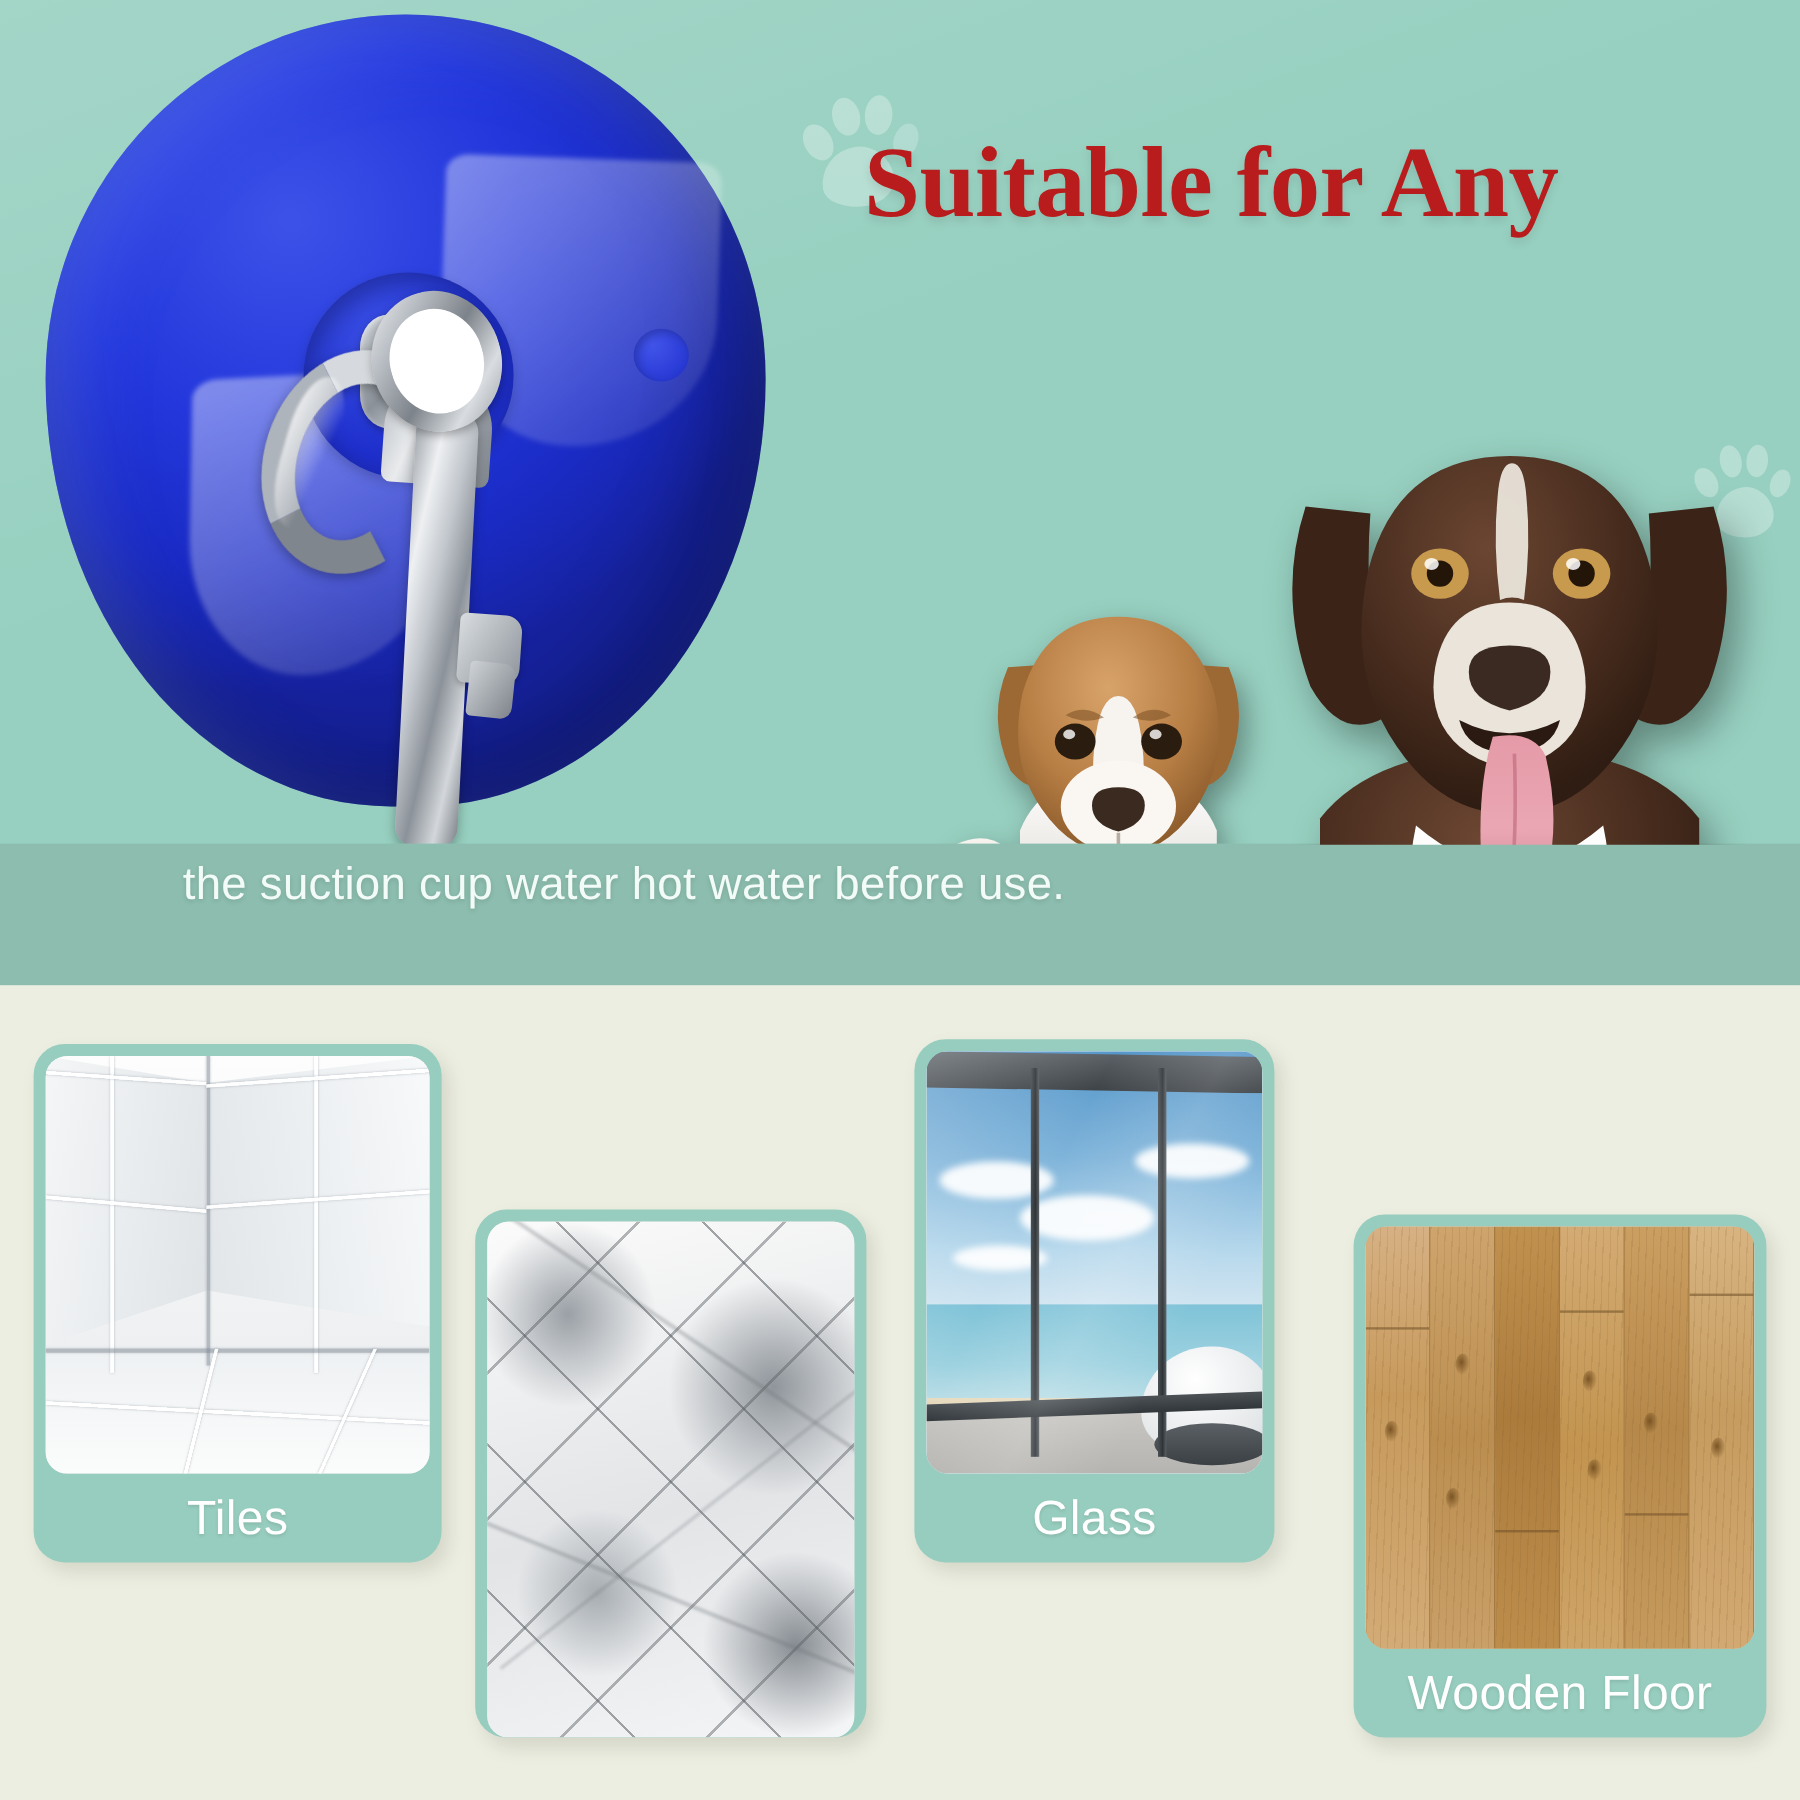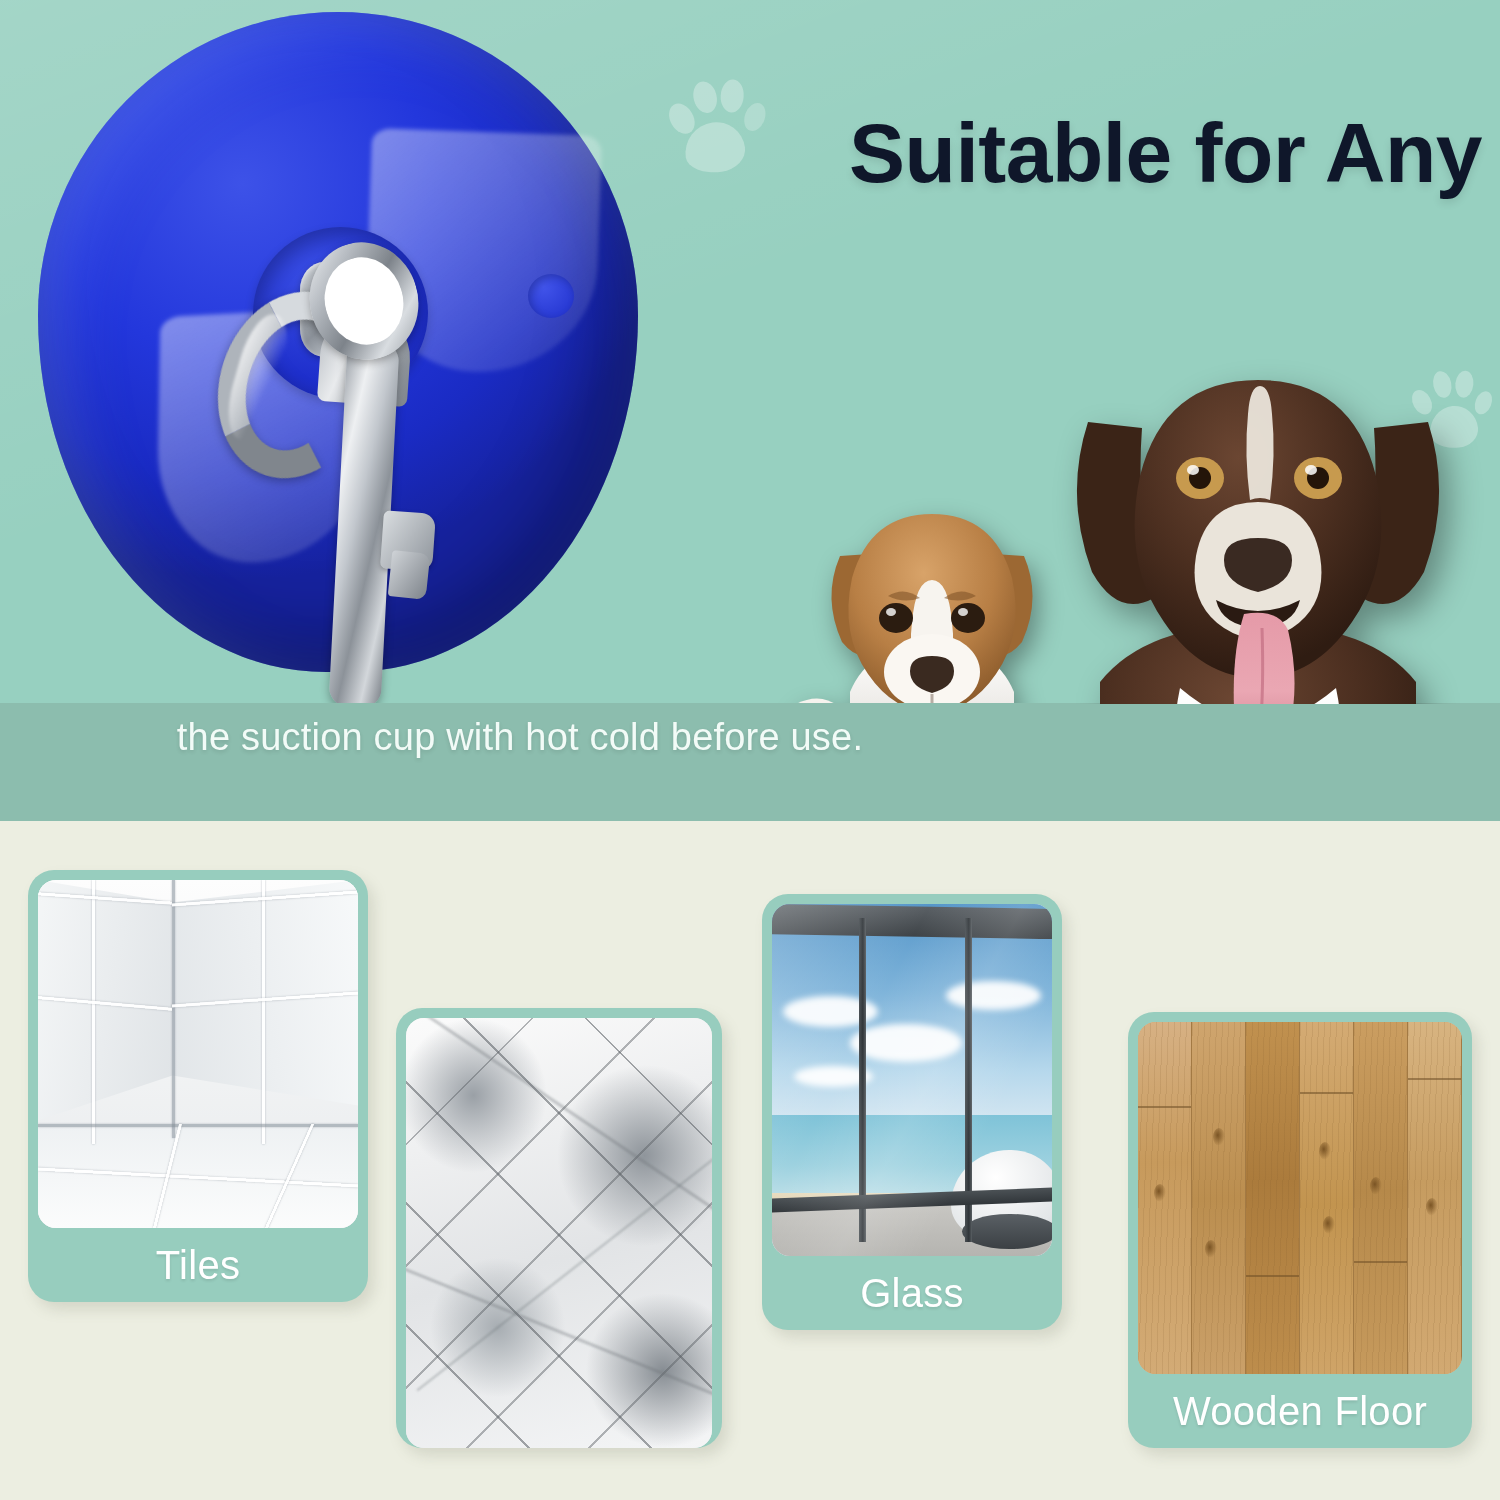--- a/index.html
+++ b/index.html
@@ -126,23 +126,24 @@
   .clip-gate2 {
     position:absolute; left:352px; top:540px; width:38px; height:46px;
     background:linear-gradient(120deg,#cfd3d7,#7e848b);
     border-radius:4px 10px 10px 4px;
     transform:rotate(6deg);
   }
 
   
   .headline {
     position:absolute; left:720px; top:96px; width:762px;
-    color:#0f172a; font-size:84px; line-height:1.36; font-weight:bold;
-    letter-spacing:-.5px; text-align:right;
+    color:#b91c1c; font-size:84px; line-height:1.36; font-weight:bold;
+    letter-spacing:-.5px; text-align:left;
     text-shadow:0 4px 8px rgba(0,0,0,.10);
+    font-family:Liberation Serif, serif;
   }
   .headline .l2 { display:block; }
 
   
   .dog { position:absolute; }
 
   
   .dog-small { left:792px; top:460px; width:280px; height:300px; z-index:6;
     filter:drop-shadow(6px 10px 12px rgba(0,0,0,.35)); }
   
@@ -177,21 +178,21 @@
   .card .thumb { width:100%; flex:1 1 auto; border-radius:18px; overflow:hidden; position:relative; background:#e9e9e9; }
   .card .cap {
     height:74px; flex:0 0 74px;
     display:flex; align-items:center; justify-content:center;
     color:#fff; font-size:40px; letter-spacing:.3px;
     text-shadow:0 2px 3px rgba(0,0,0,.10);
   }
 
   .card.c-tiles  { left:28px;   top:870px;  width:340px; height:432px; }
   .card.c-marble { left:396px;  top:1008px; width:326px; height:440px; }
-  .card.c-glass  { left:762px;  top:894px;  width:300px; height:436px; }
+  .card.c-glass  { left:762px;  top:866px;  width:300px; height:436px; }
   .card.c-wood   { left:1128px; top:1012px; width:344px; height:436px; }
 
   
   .tiles-art { position:absolute; inset:0; background:linear-gradient(180deg,#fdfdfd,#e7eaec); }
   .tiles-art .wallL {
     position:absolute; left:0; top:0; width:42%; height:72%;
     background:linear-gradient(100deg,#f4f6f7,#dfe3e6);
     clip-path:polygon(0 0,100% 9%,100% 78%,0 96%);
   }
   .tiles-art .wallR {
@@ -442,21 +443,21 @@
           <ellipse cx="288" cy="476" rx="8" ry="6"></ellipse>
         <ellipse cx="266" cy="426" rx="7" ry="5"></ellipse>
         <ellipse cx="200" cy="420" rx="8" ry="6"></ellipse>
           <ellipse cx="230" cy="470" rx="7" ry="5"></ellipse>
       </g>
     </svg>
   </section>
 
   <div class="note-band"></div>
   <p class="note-text">
-    <span class="nl2">the suction cup with hot cold before use.</span>
+    <span class="nl2">the suction cup water hot water before use.</span>
   </p>
 
   <section class="bottom"></section>
 
   <div class="card c-tiles">
     <div class="thumb">
       <div class="tiles-art">
         <div class="wallL"></div>
         <div class="wallR"></div>
         <div class="floor"></div>

